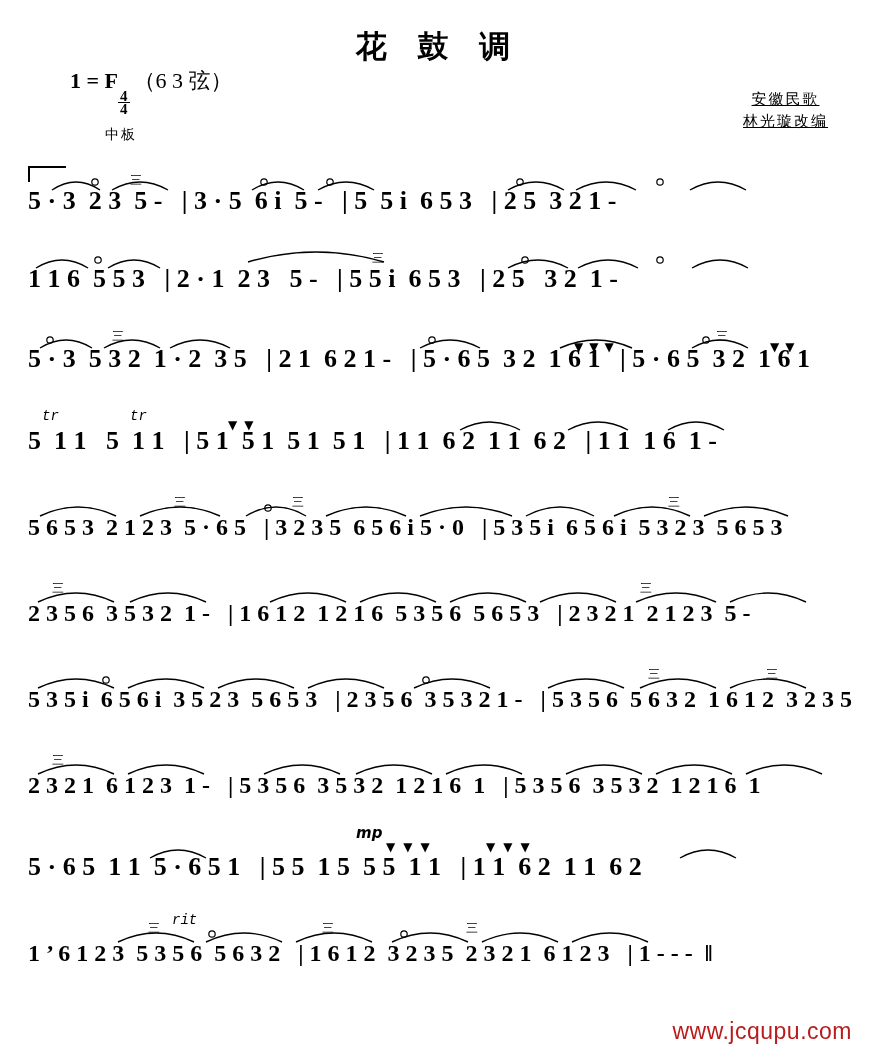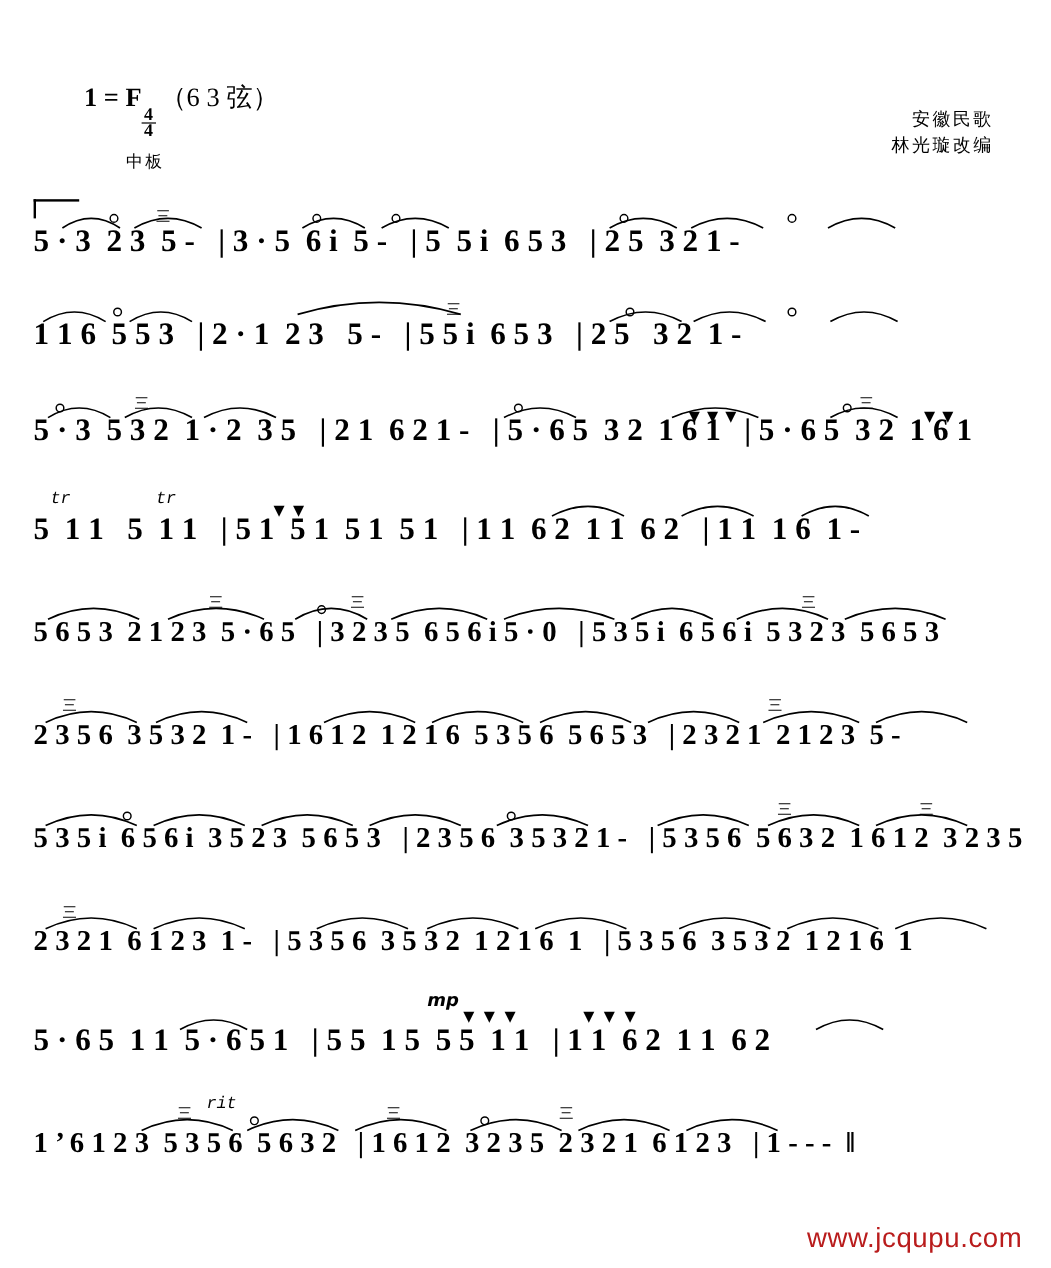--- a/index.html
+++ b/index.html
@@ -64,22 +64,23 @@
     font-family: "DejaVu Sans", sans-serif;
     letter-spacing: 2px;
   }
   .credits {
     position: absolute;
     right: 48px;
     top: 88px;
     font-size: 15px;
     font-family: "DejaVu Sans", sans-serif;
     line-height: 22px;
-    text-align: right;
+    text-align: center;
     letter-spacing: 2px;
+    text-decoration: underline;
   }
 
   
   .staff {
     position: absolute;
     left: 0;
     top: 160px;
     width: 876px;
   }
   .sysrow {
@@ -156,20 +157,21 @@
     font-family: "Liberation Sans", sans-serif;
     color: #b91c1c;
     letter-spacing: 0.5px;
   }
 </style>
 </head>
 <body>
 
 <div class="sheet">
 
+  <div class="title">花 鼓 调</div>
 
   <div class="keyline">
     <span class="nums">1 = F</span>
     <span style="margin-left:10px;">（6 3 弦）</span>
   </div>
 
   <div class="meter">
     <span class="num">4</span>
     <span class="den">4</span>
   </div>

